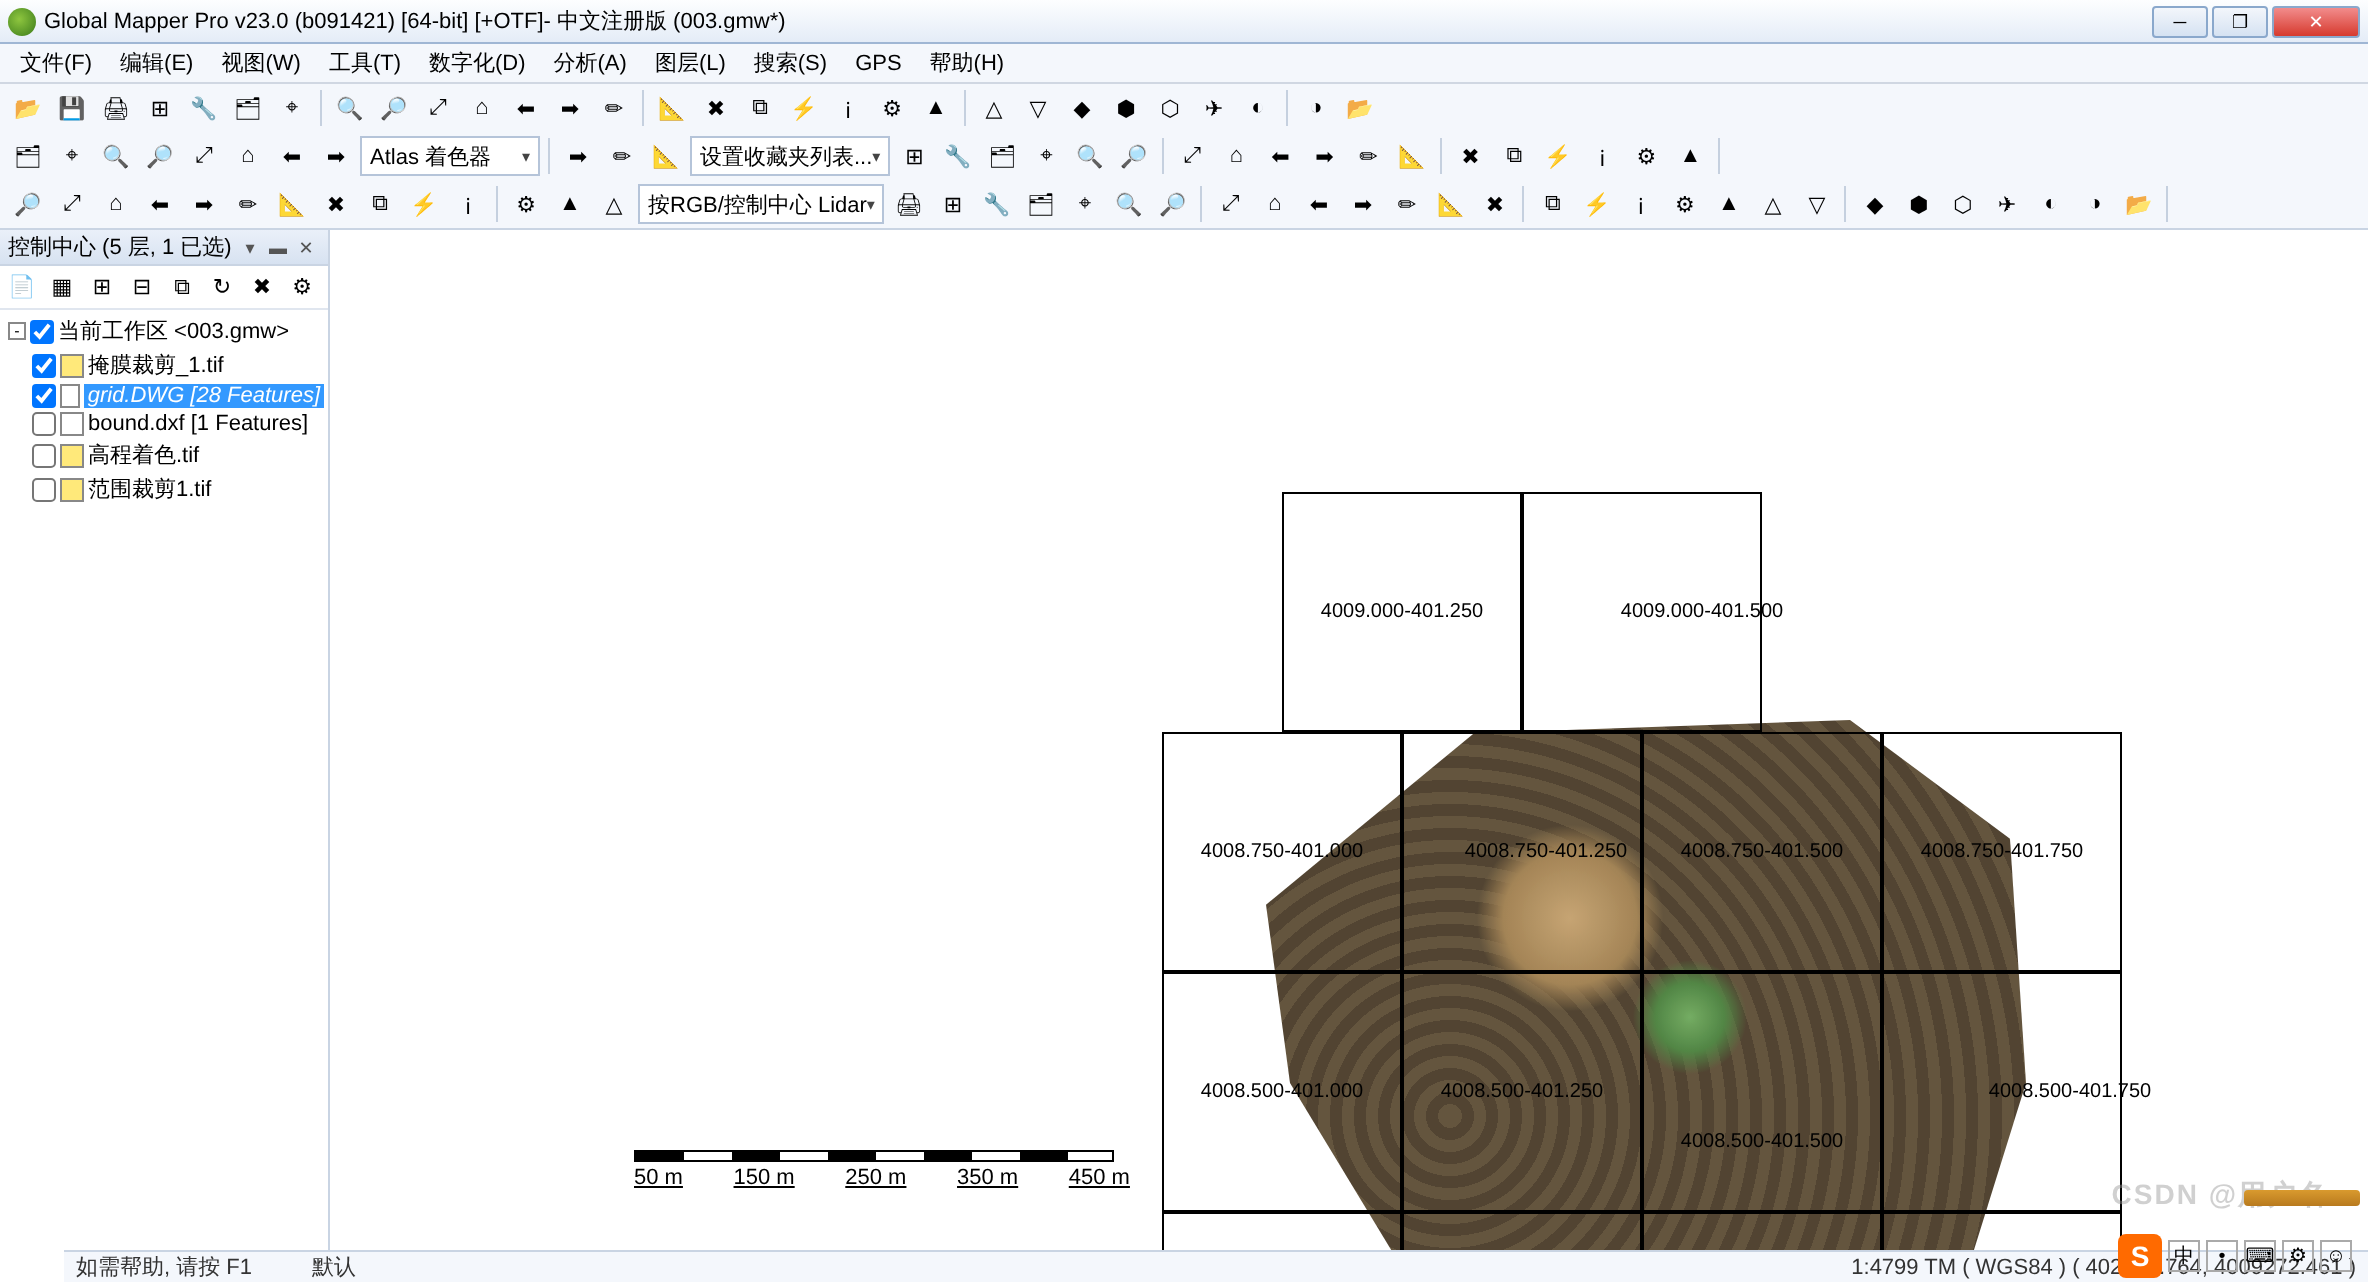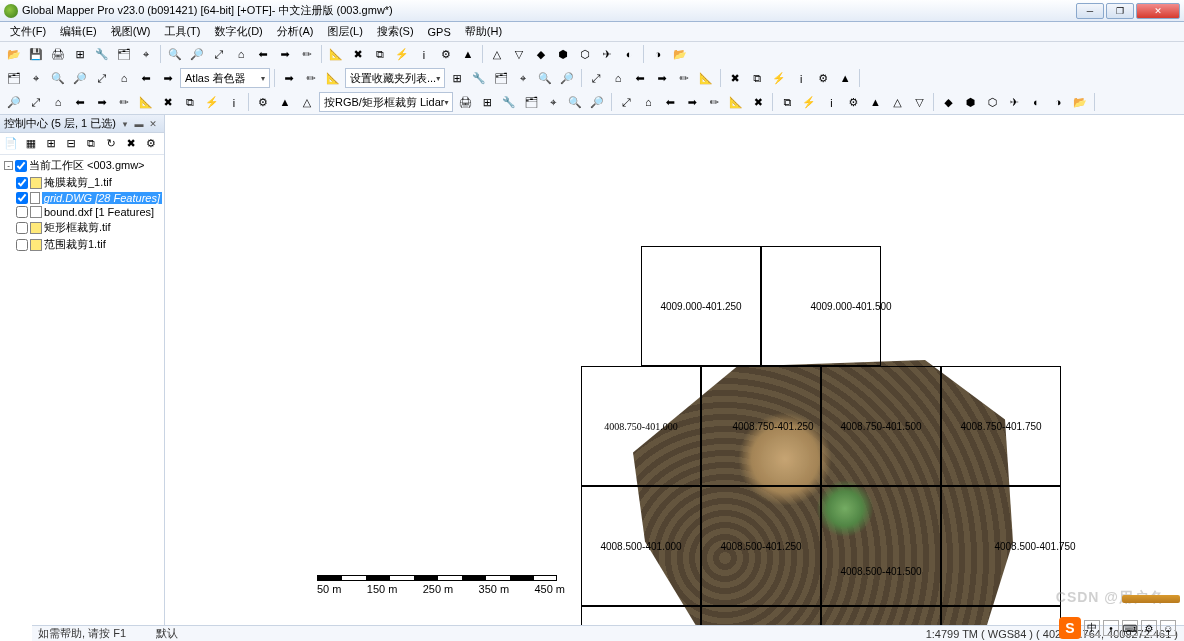--- a/index.html
+++ b/index.html
@@ -43,21 +43,21 @@
   radial-gradient(circle at 40% 30%, #c9a97a 0%, #a88a5e 10%, transparent 14%),
   radial-gradient(circle at 55% 45%, #7bb06a 0%, #5a8c4e 6%, transparent 10%),
   repeating-radial-gradient(circle at 25% 60%, #6b5d47 0 6px, #5a4d3b 6px 12px),
   repeating-radial-gradient(circle at 70% 40%, #7a6c55 0 7px, #655743 7px 14px),
   repeating-radial-gradient(circle at 50% 80%, #655843 0 8px, #544837 8px 16px),
   linear-gradient(135deg, #6e614a, #574a38);
   filter: contrast(1.1) brightness(0.95);
 }
 .scalebar { position: absolute; left: 152px; bottom: 30px; }
 .scalebar .bar { width: 240px; height: 6px; background: repeating-linear-gradient(90deg, #000 0 24px, #fff 24px 48px); border: 1px solid #000; }
-.scalebar .ticks { display: flex; justify-content: space-between; width: 248px; margin-top: 2px; font-size: 10px; }
+.scalebar .ticks { display: flex; justify-content: space-between; width: 248px; margin-top: 2px; font-size: 10px; text-decoration: underline; }
 .statusbar { height: 16px; background: #f4f7fc; border-top: 1px solid #c9d4e3; display: flex; align-items: center; padding: 0 6px; font-size: 10px; color: #333; margin-left: 32px; }
 .statusbar .sfill { flex: 1; }
 .wm { position: absolute; right: 20px; bottom: 18px; font-size: 14px; color: rgba(150,150,150,0.45); font-weight: bold; letter-spacing: 1px; }
 .notif { position: absolute; right: 8px; bottom: 2px; display: flex; align-items: center; gap: 3px; }
 .notif .sq { width: 22px; height: 22px; background: #ff6a00; border-radius: 4px; display:flex; align-items:center; justify-content:center; color:#fff; font-weight:bold; font-size:14px; }
 .notif .cn { width:16px; height:16px; border:1px solid #aaa; display:flex; align-items:center; justify-content:center; font-size:10px; }
 .credit { position:absolute; right:4px; bottom:22px; width:58px; height:8px; background:linear-gradient(#d99a2e,#b87a1e); border-radius:2px; }
 </style>
 </head>
 <body>
@@ -175,21 +175,21 @@
       <div class="tbtn">📐</div>
       <div class="tbtn">✖</div>
       <div class="tbtn">⧉</div>
       <div class="tbtn">⚡</div>
       <div class="tbtn">ℹ</div>
       <div class="sep"></div>
       <div class="tbtn">⚙</div>
       <div class="tbtn">▲</div>
       <div class="tbtn">△</div>
       <div class="combo">
-        <span>按RGB/矩形框裁剪 Lidar</span>
+        <span>按RGB/控制中心 Lidar</span>
         <span class="arrow">▾</span>
       </div>
       <div class="tbtn">🖨</div>
       <div class="tbtn">⊞</div>
       <div class="tbtn">🔧</div>
       <div class="tbtn">🗂</div>
       <div class="tbtn">⌖</div>
       <div class="tbtn">🔍</div>
       <div class="tbtn">🔎</div>
       <div class="sep"></div>
@@ -259,21 +259,21 @@
             <span class="sel">grid.DWG [28 Features]</span>
           </li>
           <li>
             <input type="checkbox" style="">
             <span class="lyricon "></span>
             <span>bound.dxf [1 Features]</span>
           </li>
           <li>
             <input type="checkbox" style="">
             <span class="lyricon y"></span>
-            <span>矩形框裁剪.tif</span>
+            <span>高程着色.tif</span>
           </li>
           <li>
             <input type="checkbox" style="">
             <span class="lyricon y"></span>
             <span>范围裁剪1.tif</span>
           </li>
         </ul>
     </div>
   </div>
 
@@ -291,21 +291,21 @@
         <div class="gcell" style="left: -2px; top: 245px; width: 120px; height: 120px;"></div>
         <div class="gcell" style="left: 118px; top: 245px; width: 120px; height: 120px;"></div>
         <div class="gcell" style="left: 238px; top: 245px; width: 120px; height: 120px;"></div>
         <div class="gcell" style="left: 358px; top: 245px; width: 120px; height: 120px;"></div>
         <div class="gcell" style="left: -2px; top: 365px; width: 120px; height: 120px;"></div>
         <div class="gcell" style="left: 118px; top: 365px; width: 120px; height: 120px;"></div>
         <div class="gcell" style="left: 238px; top: 365px; width: 120px; height: 120px;"></div>
         <div class="gcell" style="left: 358px; top: 365px; width: 120px; height: 120px;"></div>
         <div class="glabel" style="left: 118px; top: 65px;">4009.000-401.250</div>
         <div class="glabel" style="left: 268px; top: 65px;">4009.000-401.500</div>
-        <div class="glabel" style="left: 58px; top: 185px; font-family: Liberation Serif, serif;">4008.750-401.000</div>
+        <div class="glabel" style="left: 58px; top: 185px;">4008.750-401.000</div>
         <div class="glabel" style="left: 190px; top: 185px;">4008.750-401.250</div>
         <div class="glabel" style="left: 298px; top: 185px;">4008.750-401.500</div>
         <div class="glabel" style="left: 418px; top: 185px;">4008.750-401.750</div>
         <div class="glabel" style="left: 58px; top: 305px;">4008.500-401.000</div>
         <div class="glabel" style="left: 178px; top: 305px;">4008.500-401.250</div>
         <div class="glabel" style="left: 298px; top: 305px; margin-top: 25px;">4008.500-401.500</div>
         <div class="glabel" style="left: 432px; top: 305px; padding-left: 40px;">4008.500-401.750</div>
       </div>
     <div class="scalebar">
       <div class="bar"></div>

